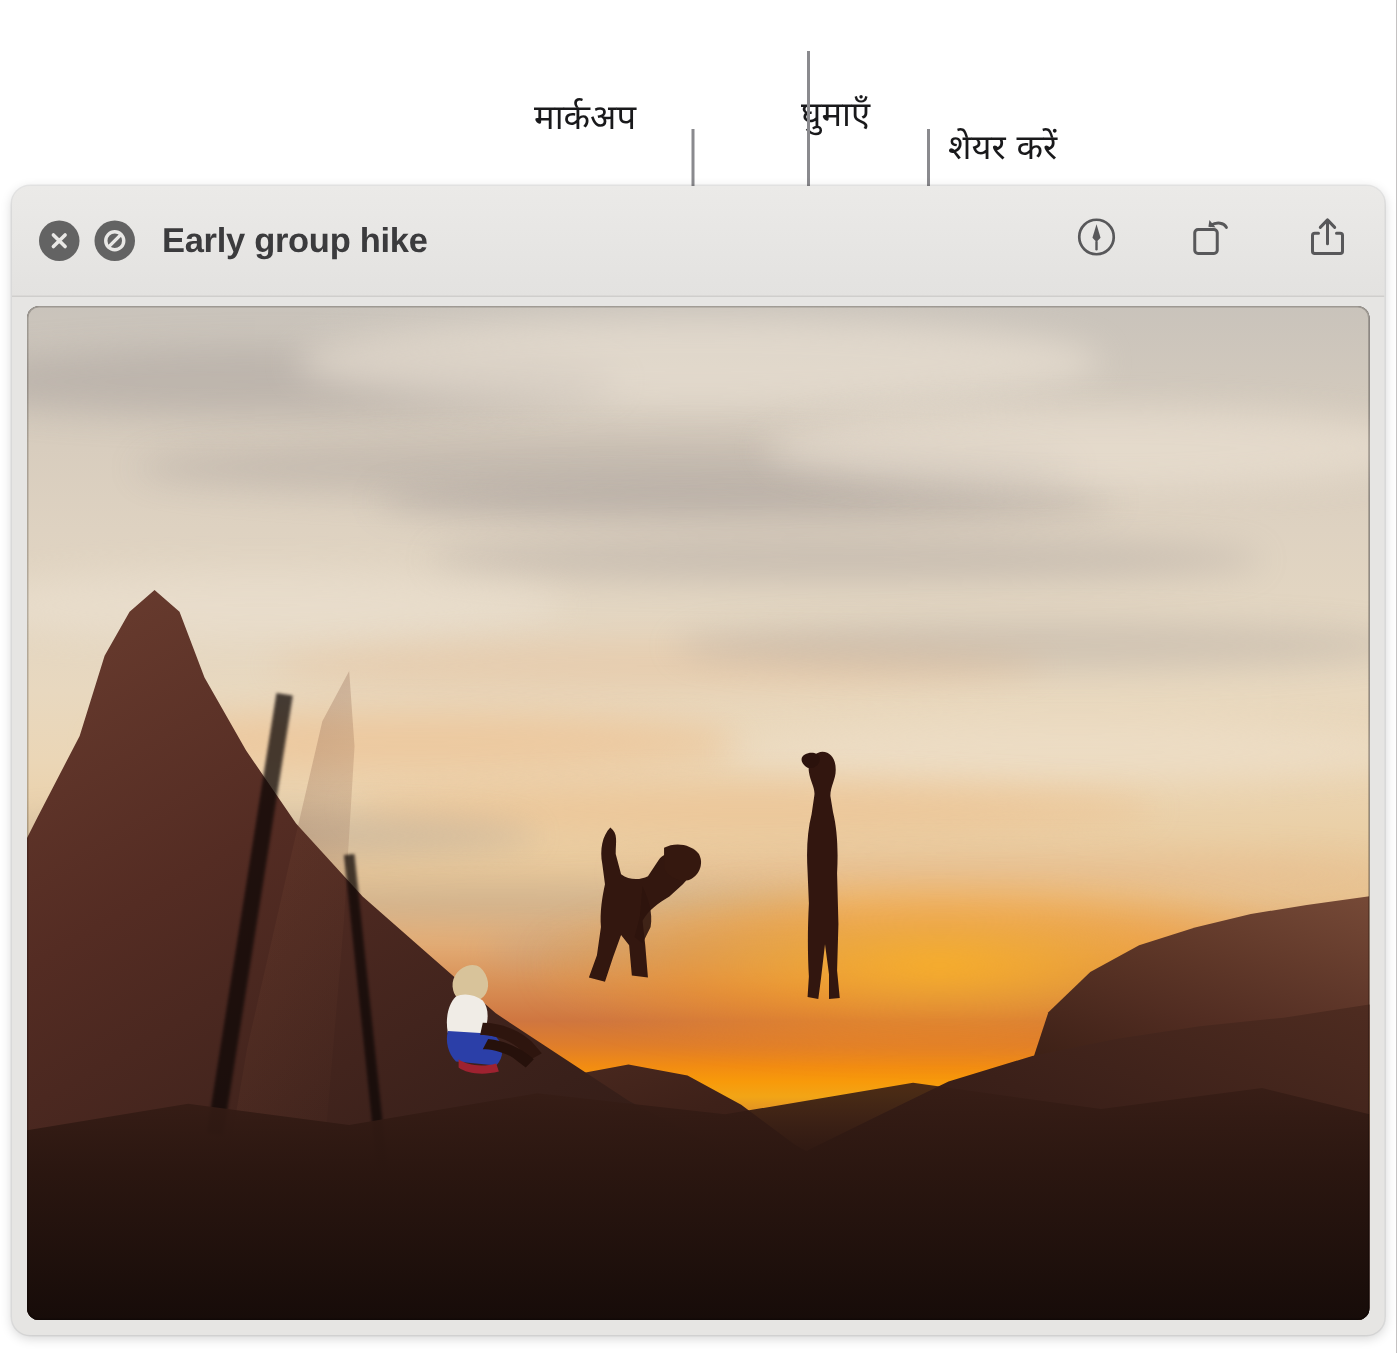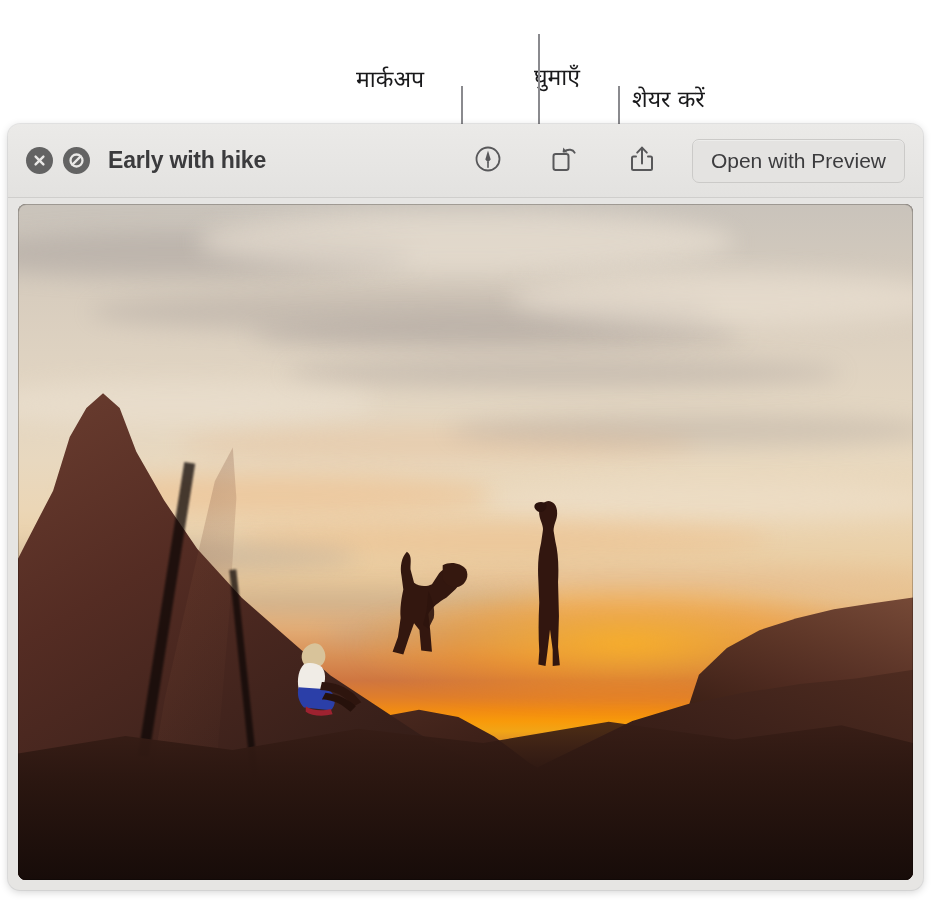--- a/index.html
+++ b/index.html
@@ -292,21 +292,21 @@
 
     <div class="tb-circle-btn" title="Markup">
       <span>
         <svg width="15" height="15" viewBox="0 0 15 15">
           <circle cx="7.5" cy="7.5" r="6" fill="none" stroke="#e9e8e6" stroke-width="2.3"></circle>
           <path d="M3.4 11.6 L11.6 3.4" stroke="#e9e8e6" stroke-width="2.3" stroke-linecap="round"></path>
         </svg>
       </span>
     </div>
 
-    <div class="ql-title">Early with hike</div>
+    <div class="ql-title">Early group hike</div>
 
     <div class="tb-spacer"></div>
 
     <div class="tb-icon-btn" title="Markup">
       <span>
         <svg width="30" height="30" viewBox="0 0 30 30">
           <circle cx="15" cy="15" r="11.5" fill="none" stroke="#58585a" stroke-width="1.8"></circle>
           <path d="M15 6.5 L17.7 15.5 L15 18.3 L12.3 15.5 Z" fill="#58585a"></path>
           <path d="M15 18.3 L15 23.2" stroke="#58585a" stroke-width="1.6" stroke-linecap="round"></path>
         </svg>
@@ -326,21 +326,20 @@
     <div class="tb-icon-btn" title="Share" style="margin-left:34px;">
       <span>
         <svg width="32" height="32" viewBox="0 0 32 32">
           <path d="M10 13.5 L7.5 13.5 C6.6 13.5 6 14.1 6 15 L6 25.5 C6 26.4 6.6 27 7.5 27 L24.5 27 C25.4 27 26 26.4 26 25.5 L26 15 C26 14.1 25.4 13.5 24.5 13.5 L22 13.5" fill="none" stroke="#58585a" stroke-width="2" stroke-linecap="round" stroke-linejoin="round"></path>
           <path d="M16 20.5 L16 4.8" fill="none" stroke="#58585a" stroke-width="2" stroke-linecap="round"></path>
           <path d="M11.2 9.6 L16 4.6 L20.8 9.6" fill="none" stroke="#58585a" stroke-width="2" stroke-linecap="round" stroke-linejoin="round"></path>
         </svg>
       </span>
     </div>
 
-    <div class="tb-open-btn">Open with Preview</div>
   </div>
 
   <div class="ql-photo-wrap">
     <div class="photo">
 
       <div class="sky"></div>
 
       <div class="cloud cl-dark" style="left:-8%;  top:4%;   width:52%; height:7%;  opacity:.35;"></div>
       <div class="cloud cl-light" style="left:20%;  top:1%;   width:60%; height:9%;  opacity:.55;"></div>
       <div class="cloud cl-dark" style="left:8%;   top:13%;  width:70%; height:6%;  opacity:.30;"></div>

